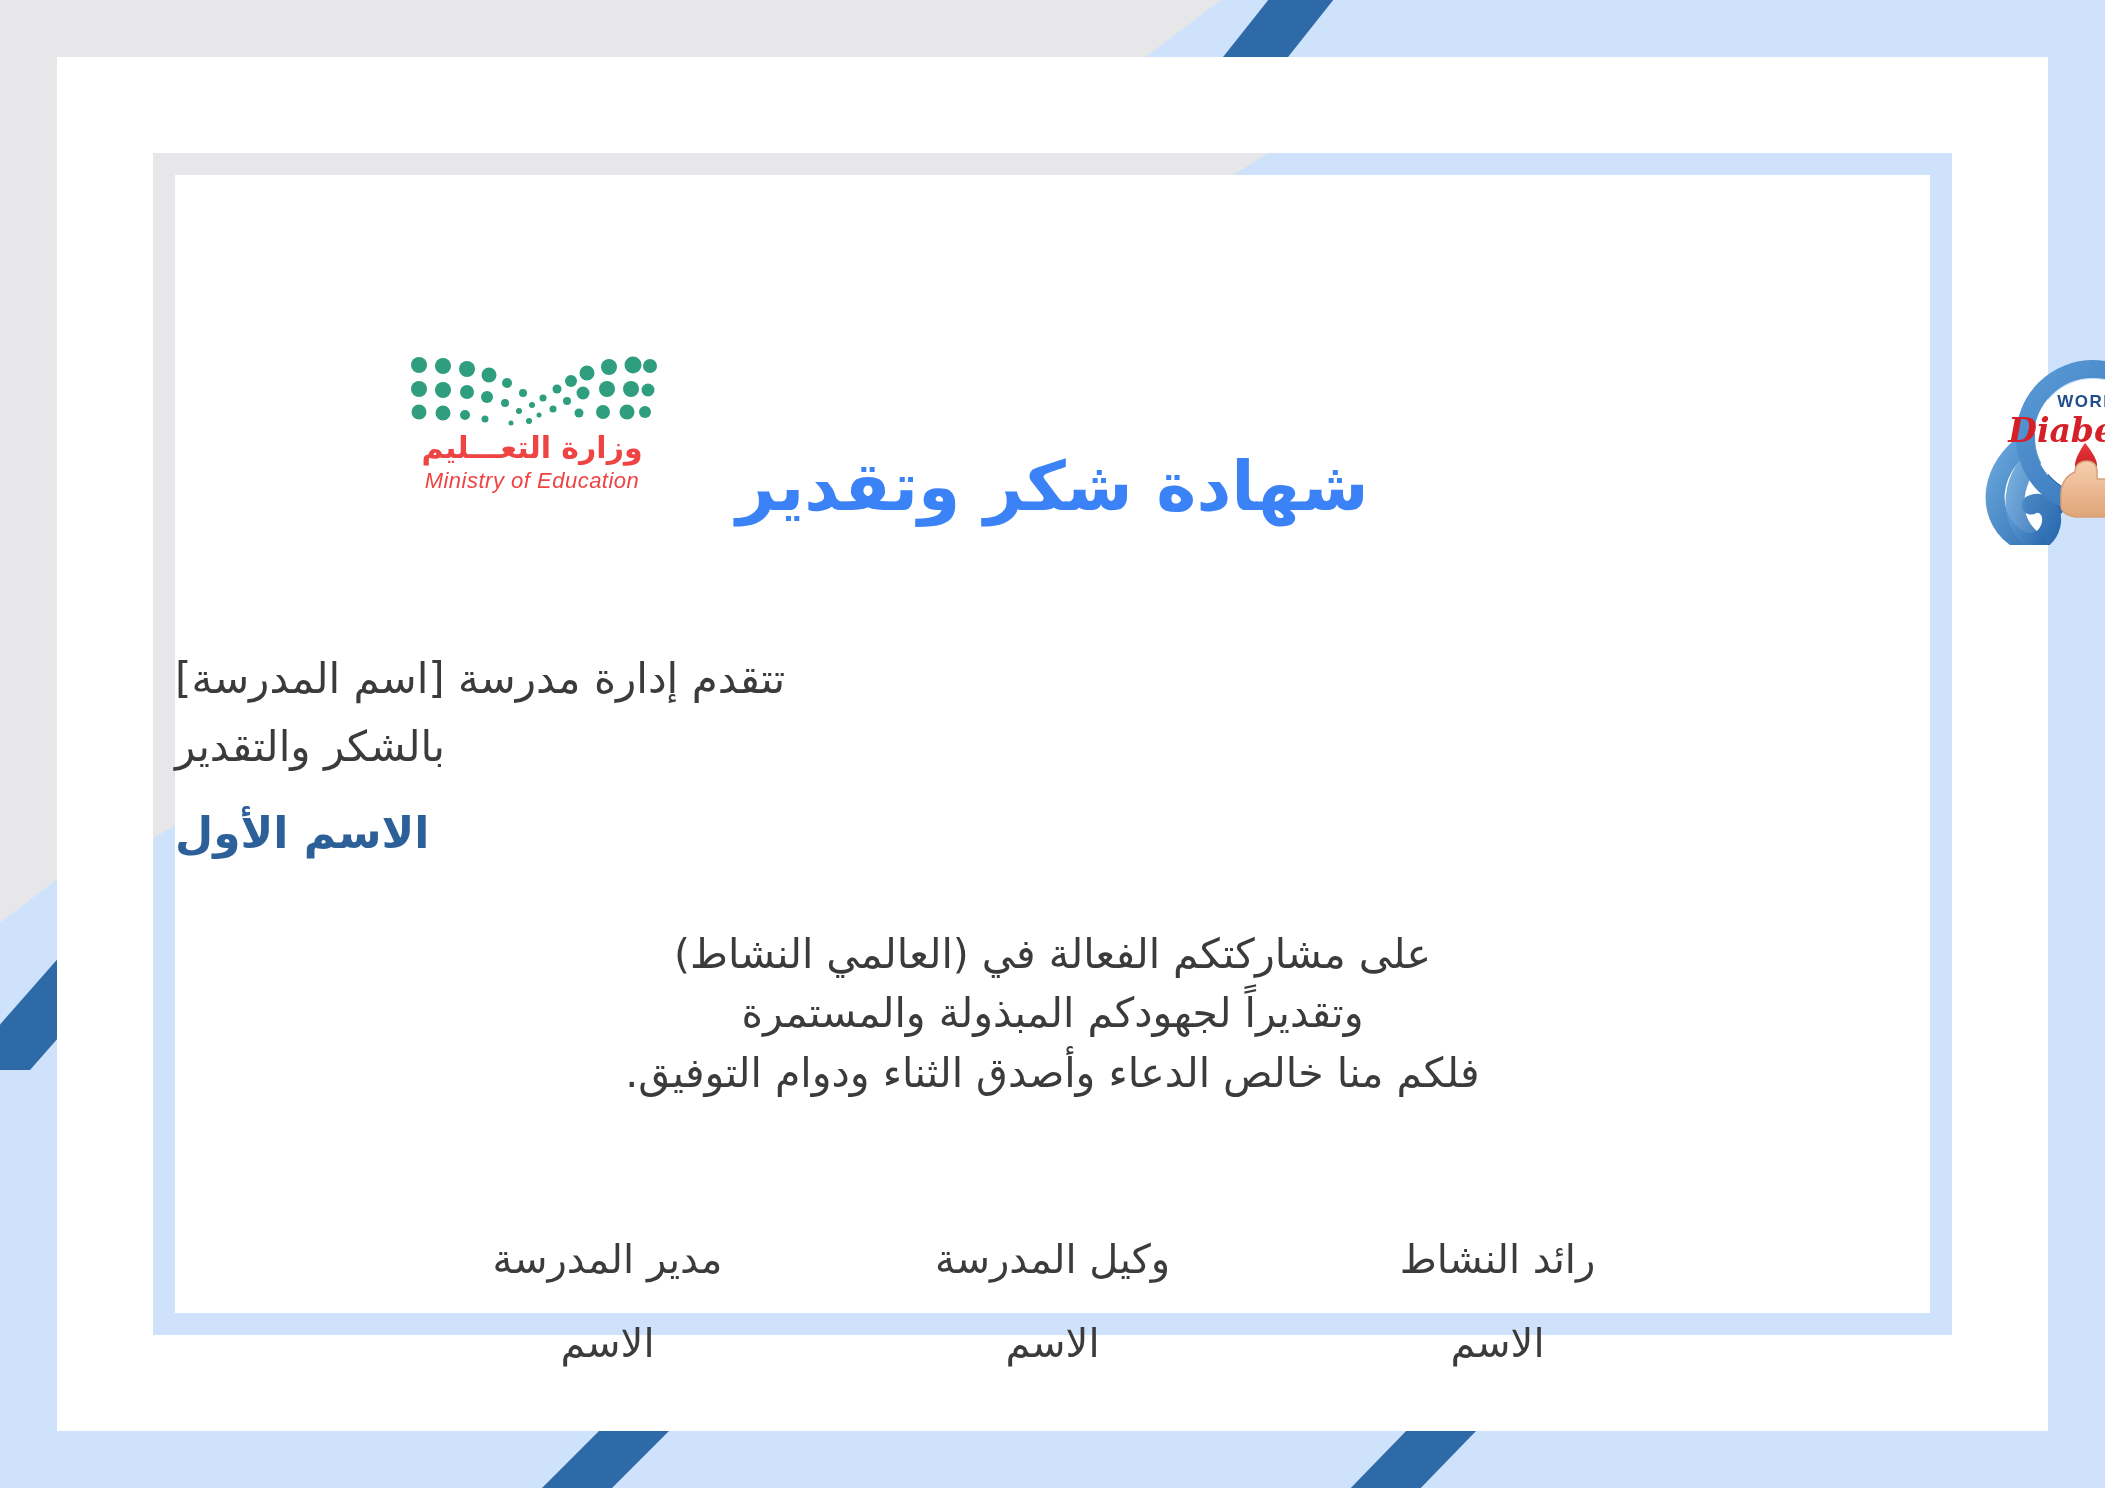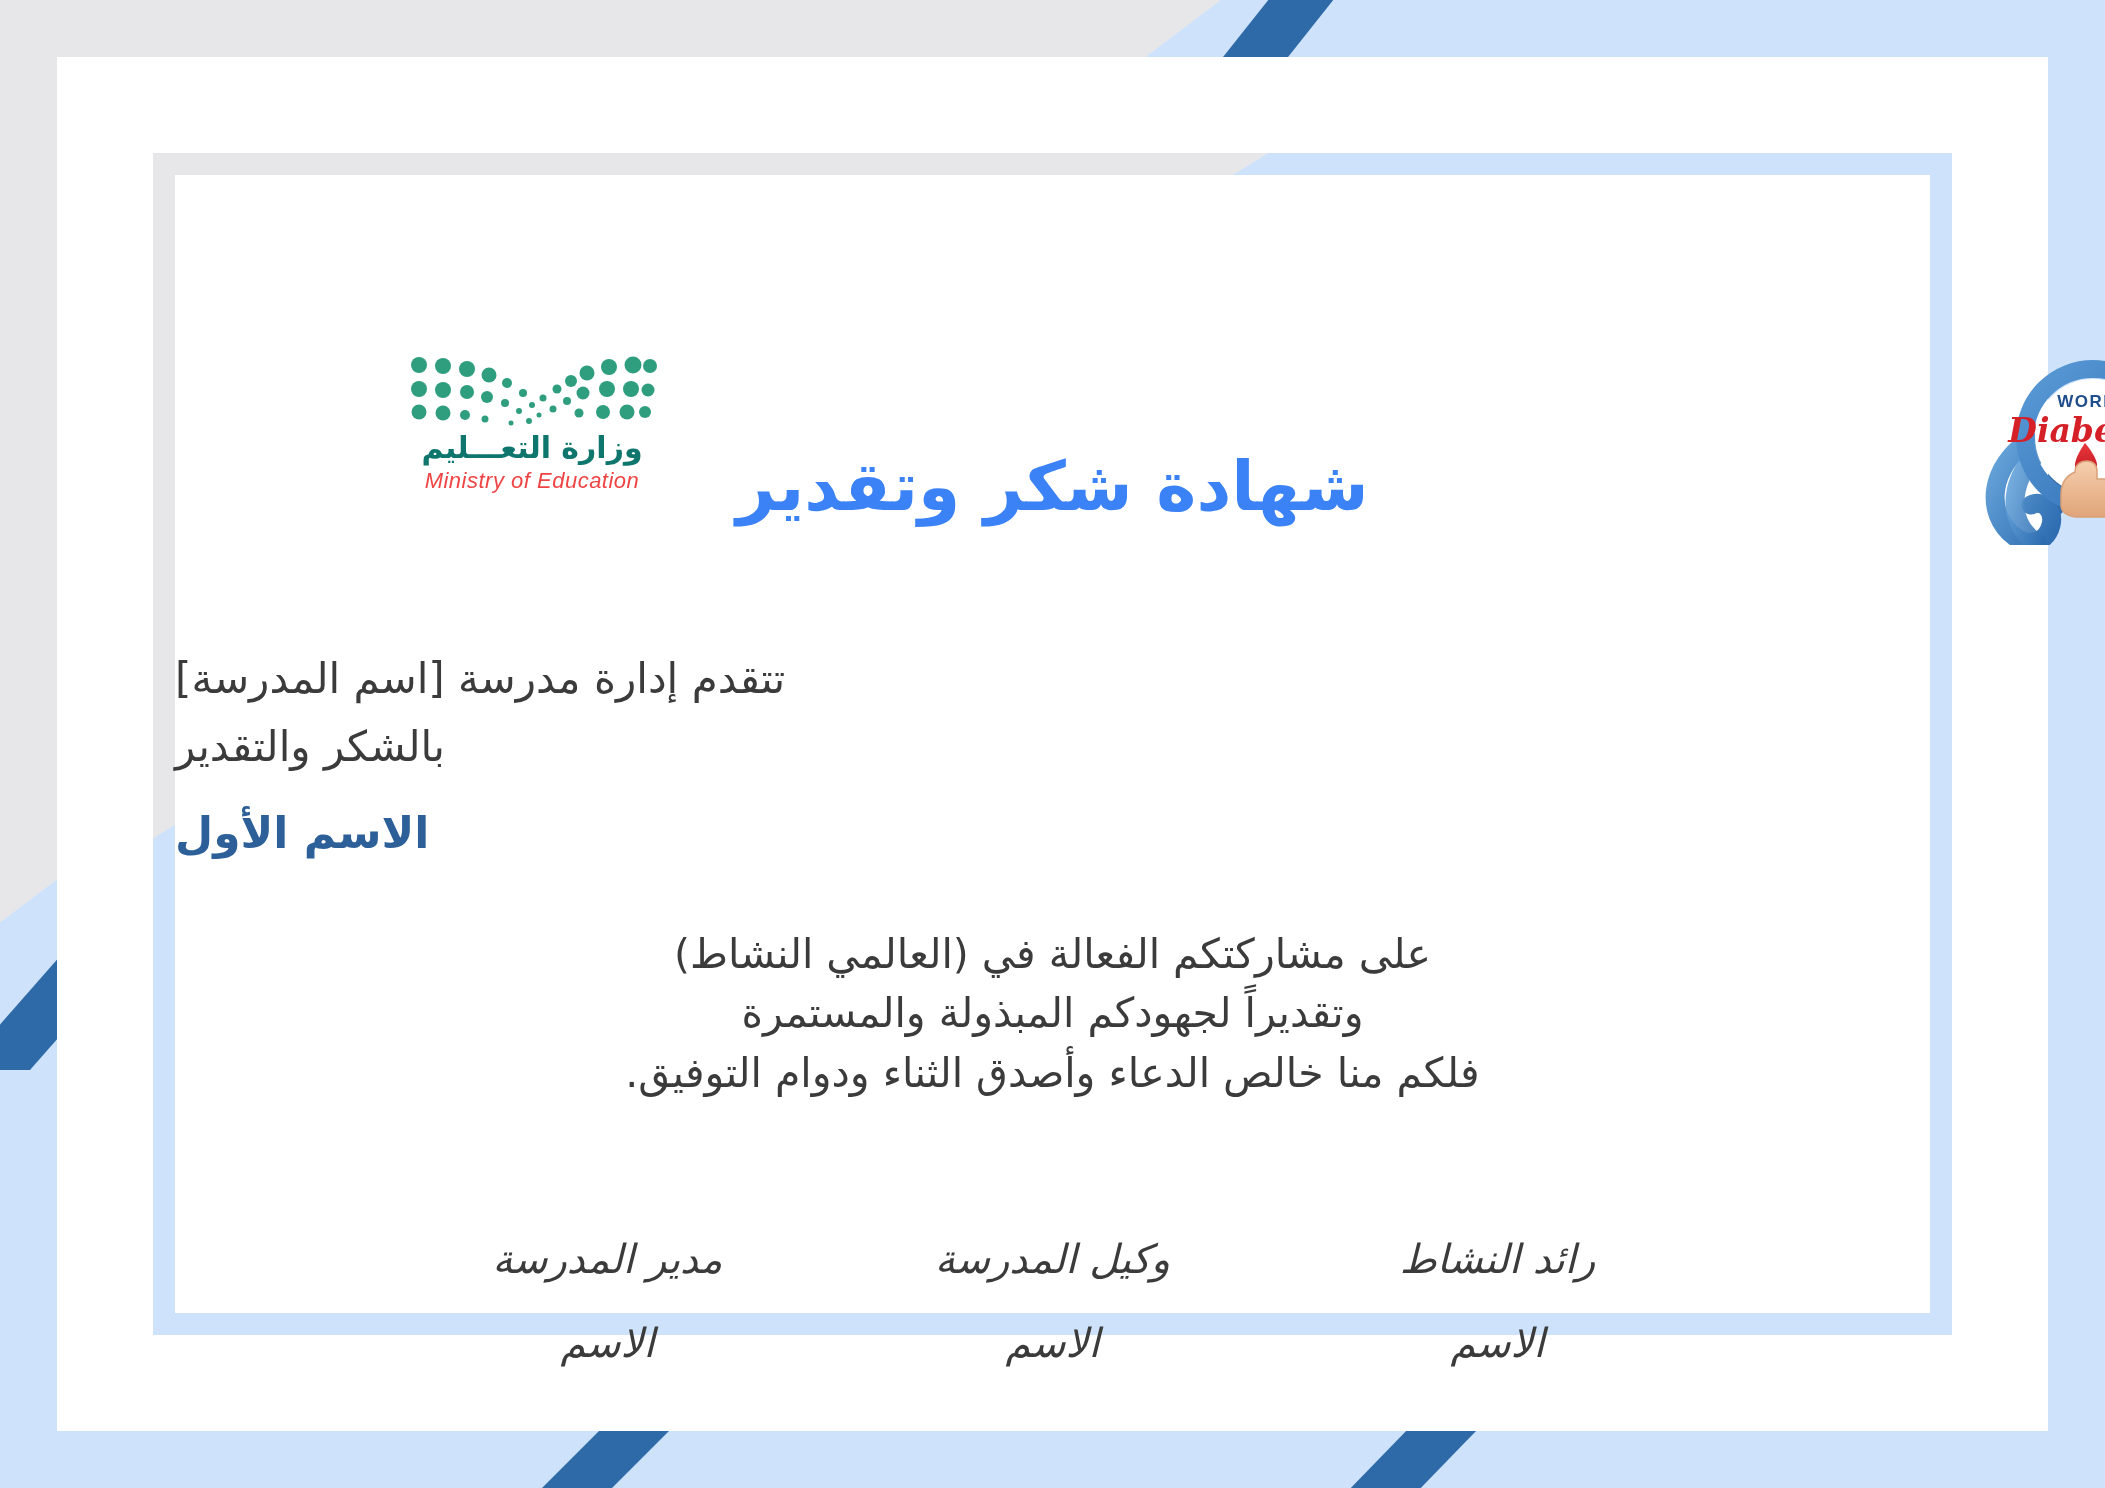--- a/index.html
+++ b/index.html
@@ -39,21 +39,21 @@
     background:#ffffff;
   }
 
   
   .content{position:absolute;inset:0;}
 
   
   .wdd-logo{position:absolute;left:1806px;top:170px;width:210px;height:200px;}
   .moe-logo{position:absolute;left:232px;top:178px;width:250px;height:130px;text-align:center;}
   .moe-dots{display:block;width:250px;height:78px;}
-  .moe-ar{font-family:"DejaVu Sans","Liberation Sans",sans-serif;color:#0f766e;font-size:30px;font-weight:700;letter-spacing:2px;line-height:1;margin-top:2px;}
+  .moe-ar{font-family:"DejaVu Sans","Liberation Sans",sans-serif;color:#ef4444;font-size:30px;font-weight:700;letter-spacing:2px;line-height:1;margin-top:2px;}
   .moe-en{font-family:"Liberation Sans",sans-serif;color:#ef4444;font-size:22px;letter-spacing:.5px;line-height:1.1;margin-top:6px;font-style:italic;}
 
   
   .title{
     position:absolute;left:0;right:0;top:272px;text-align:center;
     color:#3b82f6;font-size:68px;font-weight:700;letter-spacing:0px;
     font-family:"DejaVu Sans","Liberation Sans",sans-serif;
   }
 
   
@@ -63,21 +63,21 @@
     margin-top:26px;font-size:44px;font-weight:700;color:#2d6099;
   }
   .body-bottom{position:absolute;left:0;right:0;top:750px;text-align:center;color:#3b3b3b;}
   .body-bottom .ln{font-size:41px;line-height:1.45;font-weight:400;}
 
   
   .signatures{
     position:absolute;left:210px;right:210px;top:1060px;
     display:flex;flex-direction:row;justify-content:space-between;
   }
-  .sig-col{width:33.33%;text-align:center;color:#3b3b3b;font-style:italic;}
+  .sig-col{width:33.33%;text-align:center;color:#3b3b3b;}
   .sig-role{font-size:40px;line-height:1.2;font-weight:400;}
   .sig-name{font-size:40px;line-height:1.2;margin-top:36px;font-weight:400;}
 </style>
 </head>
 <body>
 
 <div id="stage">
 
   <div class="bg-base"></div>
   <div class="bg-blue-tl"></div>

